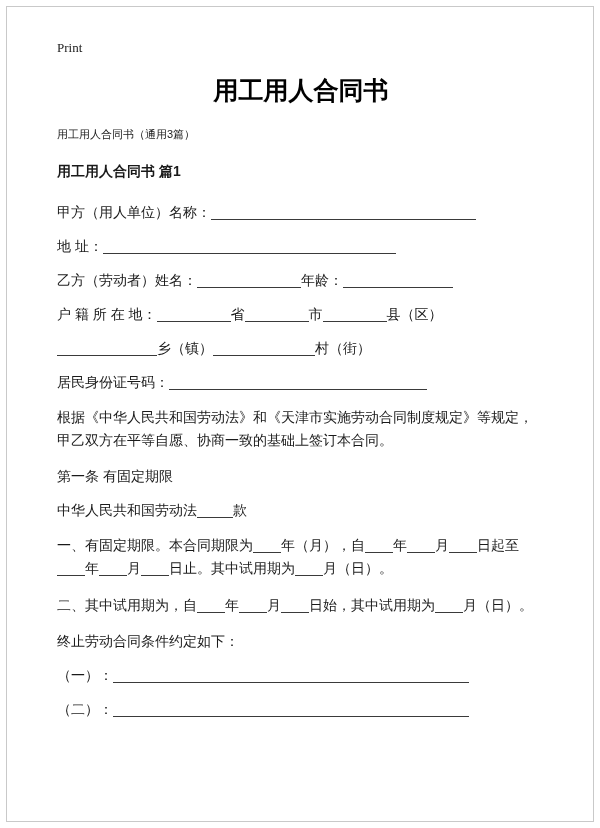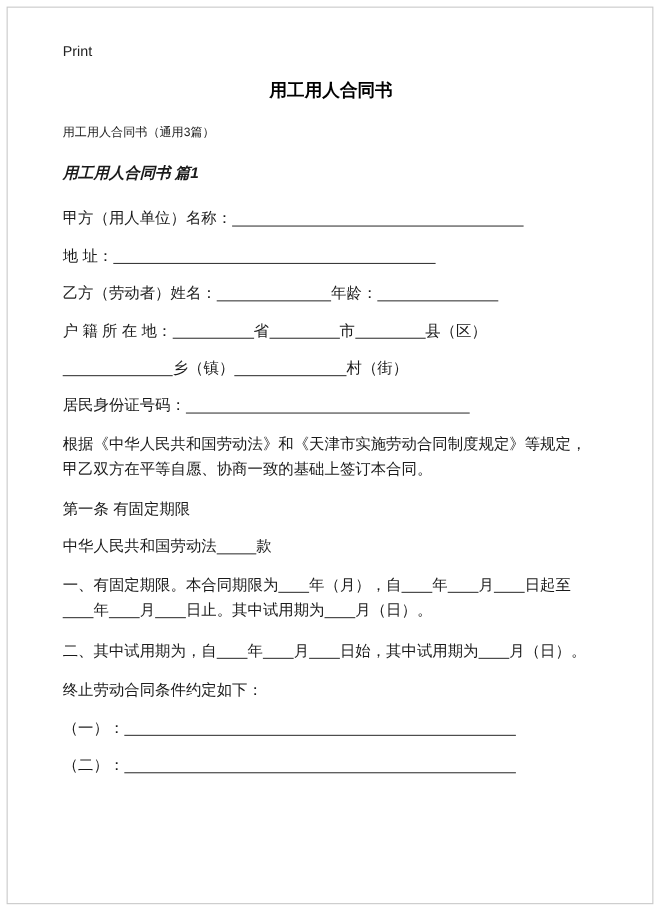--- a/index.html
+++ b/index.html
@@ -19,43 +19,42 @@
     top:6px;left:6px;right:6px;bottom:6px;
     border:1px solid #c9c9c9;
     pointer-events:none;
   }
   .content{
     position:relative;
     padding:38px 55px 0 57px;
     box-sizing:border-box;
   }
   .print{
-    font-family:Liberation Sans, sans-serif;
+    font-family:Liberation Serif, serif;
     font-size:13px;
     color:#222;
     margin:0 0 10px 0;
     cursor:pointer;
     display:inline-block;
   }
   .title{
     text-align:center;
-    font-size:16px;
+    font-size:25px;
     font-weight:bold;
     color:#000;
     margin:8px 0 20px 0;
   }
   .subtitle{
     font-size:11px;
     margin:0 0 21px 0;
   }
   .section{
     font-size:14px;
     font-weight:bold;
     margin:0 0 21px 0;
-    font-style:italic;
   }
   .line{
     font-size:14px;
     line-height:21px;
     margin:0 0 13px 0;
     white-space:nowrap;
   }
   .line.para{
     white-space:normal;
     line-height:23px;

